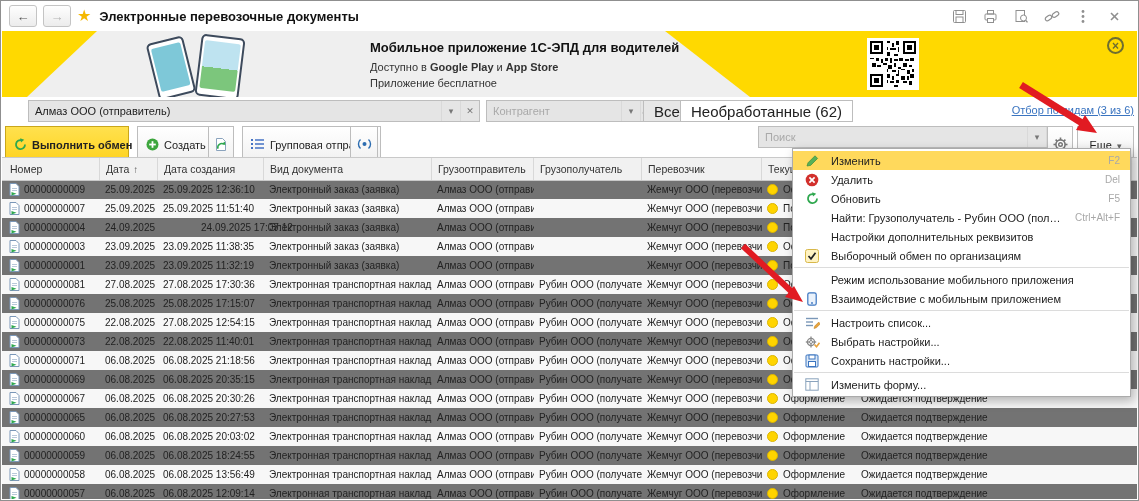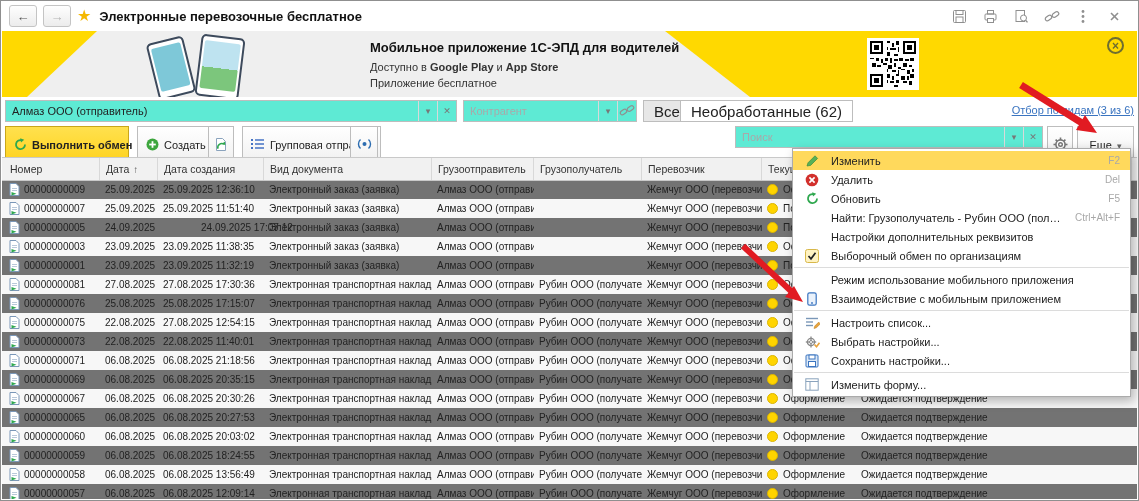--- a/index.html
+++ b/index.html
@@ -20,21 +20,21 @@
     clip-path:polygon(95px 0,663px 0,748px 66px,25px 66px);}
   .phone{position:absolute;border:2px solid #3d4a5c;background:#fff;border-radius:5px;}
   .phone .scr{position:absolute;left:2px;right:2px;top:4px;bottom:6px;border-radius:2px;}
   .banner-title{position:absolute;left:368px;top:9px;font-size:13px;font-weight:bold;color:#111;}
   .banner-line{position:absolute;left:368px;color:#333;font-size:11px;}
   .qr{position:absolute;left:865px;top:7px;width:52px;height:52px;background:#fff;padding:3px;box-sizing:border-box;}
   .banner-close{position:absolute;right:13px;top:6px;width:17px;height:17px;border:2px solid #6e6e30;border-radius:50%;
     color:#6e6e30;display:flex;align-items:center;justify-content:center;font-size:12px;font-weight:bold;box-sizing:border-box;line-height:1;}
   
   .filters{position:absolute;top:99px;left:4px;right:4px;height:22px;}
-  .combo{position:absolute;height:22px;border:1px solid #bdbdbd;background:#5eead4;display:flex;box-sizing:border-box;}
+  .combo{position:absolute;height:22px;border:1px solid #bdbdbd;background:#e5e5e5;display:flex;box-sizing:border-box;margin-left:23px;}
   .combo input{border:0;outline:0;flex:1;min-width:0;font-family:inherit;font-size:11px;padding:0 6px;background:transparent;color:#222;}
   .combo input::placeholder{color:#a9a9a9;}
   .cbtn{width:18px;border-left:1px solid #d9d9d9;display:flex;align-items:center;justify-content:center;color:#777;font-size:9px;flex:none;}
   .tab{position:absolute;height:22px;border:1px solid #bdbdbd;background:#fff;padding:0 10px;display:flex;align-items:center;box-sizing:border-box;font-size:15px;}
   .tab.active{background:#e7e7e7;}
   .filter-link{position:absolute;right:0;top:4px;color:#3A74C0;text-decoration:underline;font-size:11px;}
   
   .toolbar{position:absolute;top:125px;left:4px;right:4px;height:22px;}
   .btn{position:absolute;height:38px;border:1px solid #bdbdbd;border-radius:0;background:linear-gradient(#ffffff,#f0f0f0);
     display:flex;align-items:center;gap:5px;padding:0 8px;box-sizing:border-box;font-size:11px;color:#222;white-space:nowrap;}
@@ -78,21 +78,21 @@
 <div class="window">
 
   <div class="titlebar">
     <div class="navbtn">
         <span>←</span>
       </div>
     <div class="navbtn fwd">
         <span>→</span>
       </div>
     <span class="star">★</span>
-    <span class="title">Электронные перевозочные бесплатное</span>
+    <span class="title">Электронные перевозочные документы</span>
     <span class="win-icons">
         <span class="wi">
           <svg width="15" height="15" viewBox="0 0 15 15">
             <rect x="1.5" y="1.5" width="12" height="12" rx="1" fill="none" stroke="#8f8f8f"></rect>
             <rect x="4" y="1.5" width="7" height="4" fill="none" stroke="#8f8f8f"></rect>
             <rect x="4" y="8" width="7" height="5.5" fill="none" stroke="#8f8f8f"></rect>
           </svg>
         </span>
         <span class="wi">
           <svg width="15" height="15" viewBox="0 0 15 15">
@@ -421,21 +421,21 @@
         <div class="tr" style="top: 38px;">
           <div class="td" style="left: 4px; width: 94px;">
             <span class="ic">
               <svg width="11" height="13" viewBox="0 0 11 13">
                 <path d="M1 .5h6l3 3v9H1z" fill="#fff" stroke="#7a97b8"></path>
                 <line x1="3" y1="5.5" x2="8" y2="5.5" stroke="#b9c9da"></line>
                 <line x1="3" y1="7.5" x2="8" y2="7.5" stroke="#b9c9da"></line>
                 <path d="M2.5 9l5 1.7-5 1.9z" fill="#2FA84F"></path>
               </svg>
             </span>
-            <span>00000000005</span>
+            <span>00000000004</span>
           </div>
           <div class="td" style="left: 100px; width: 56px;">
             <span>24.09.2025</span>
           </div>
           <div class="td" style="left: 158px; width: 104px; margin-left: 38px;">
             <span>24.09.2025 17:07:12</span>
           </div>
           <div class="td" style="left: 264px; width: 166px;">
             <span>Электронный заказ (заявка)</span>
           </div>

